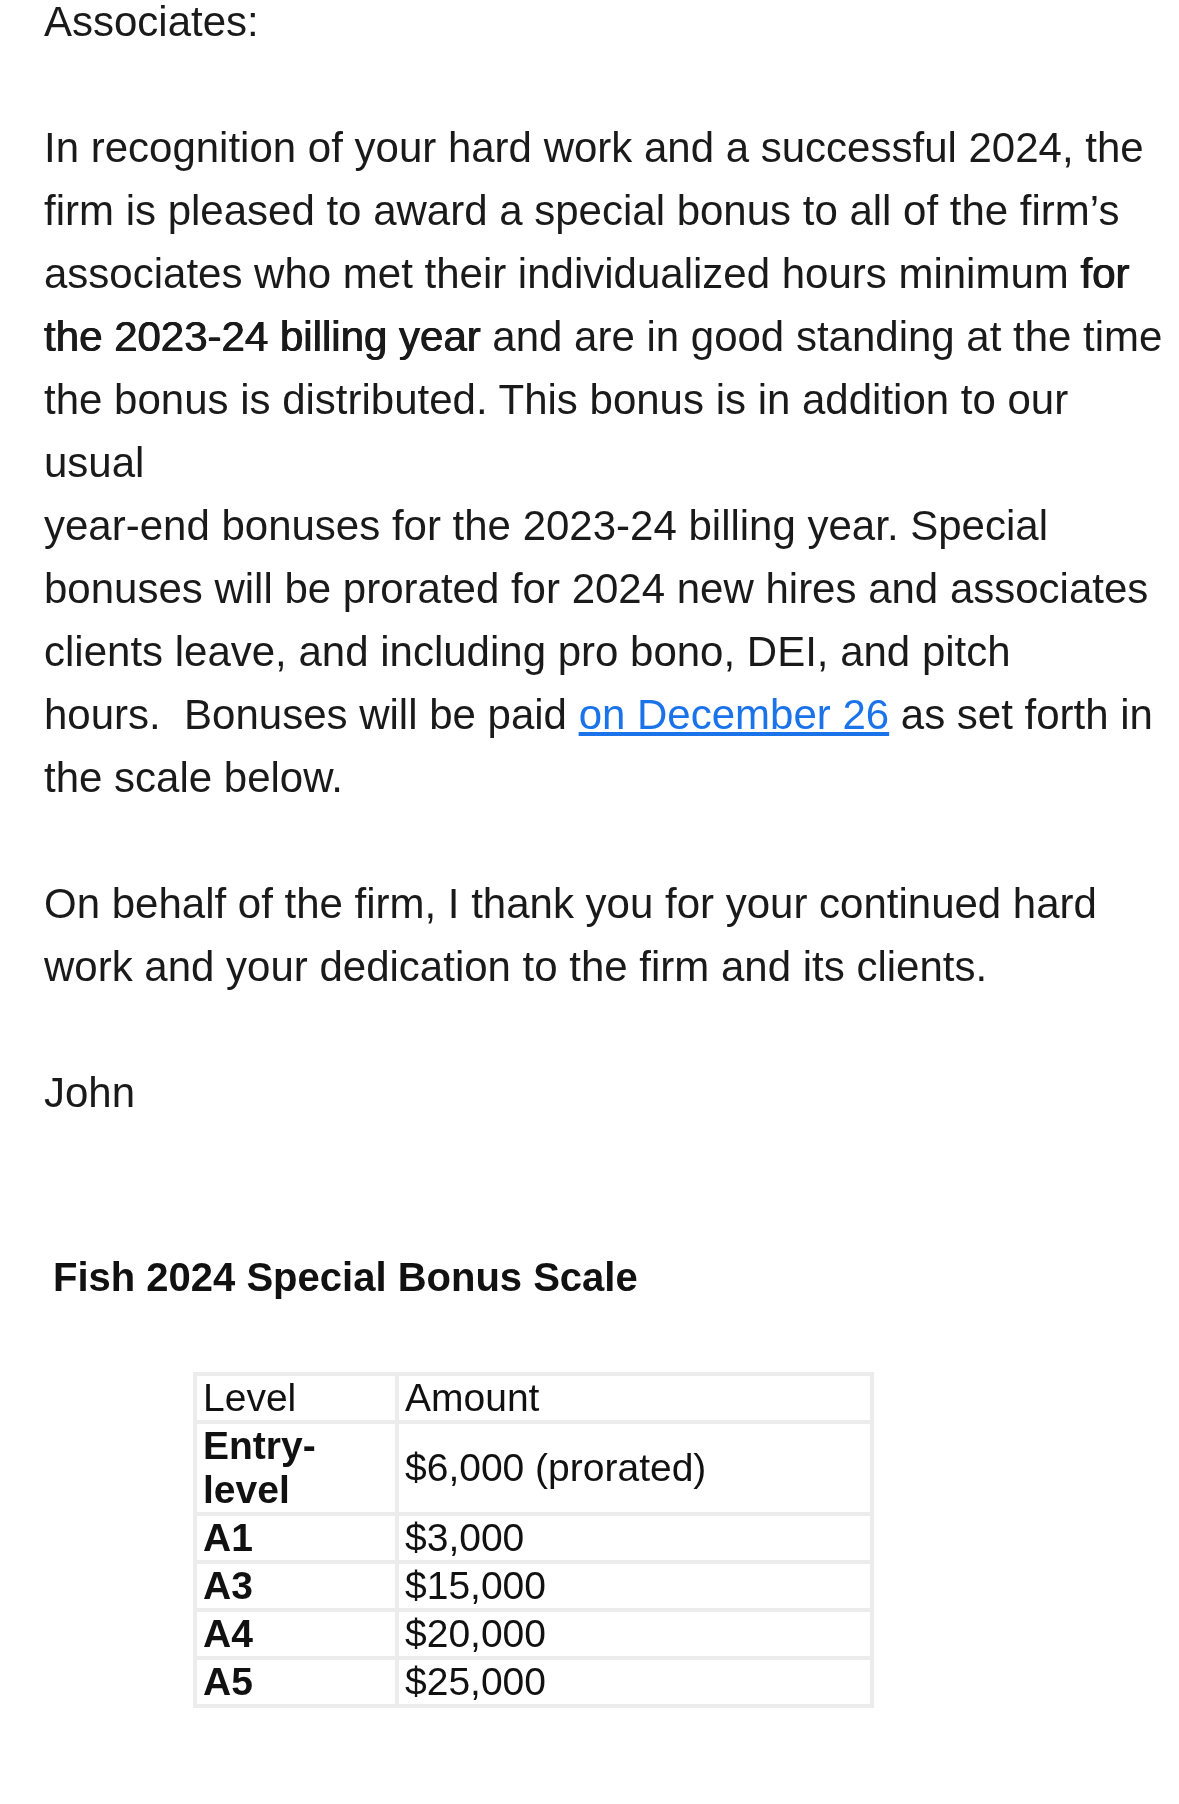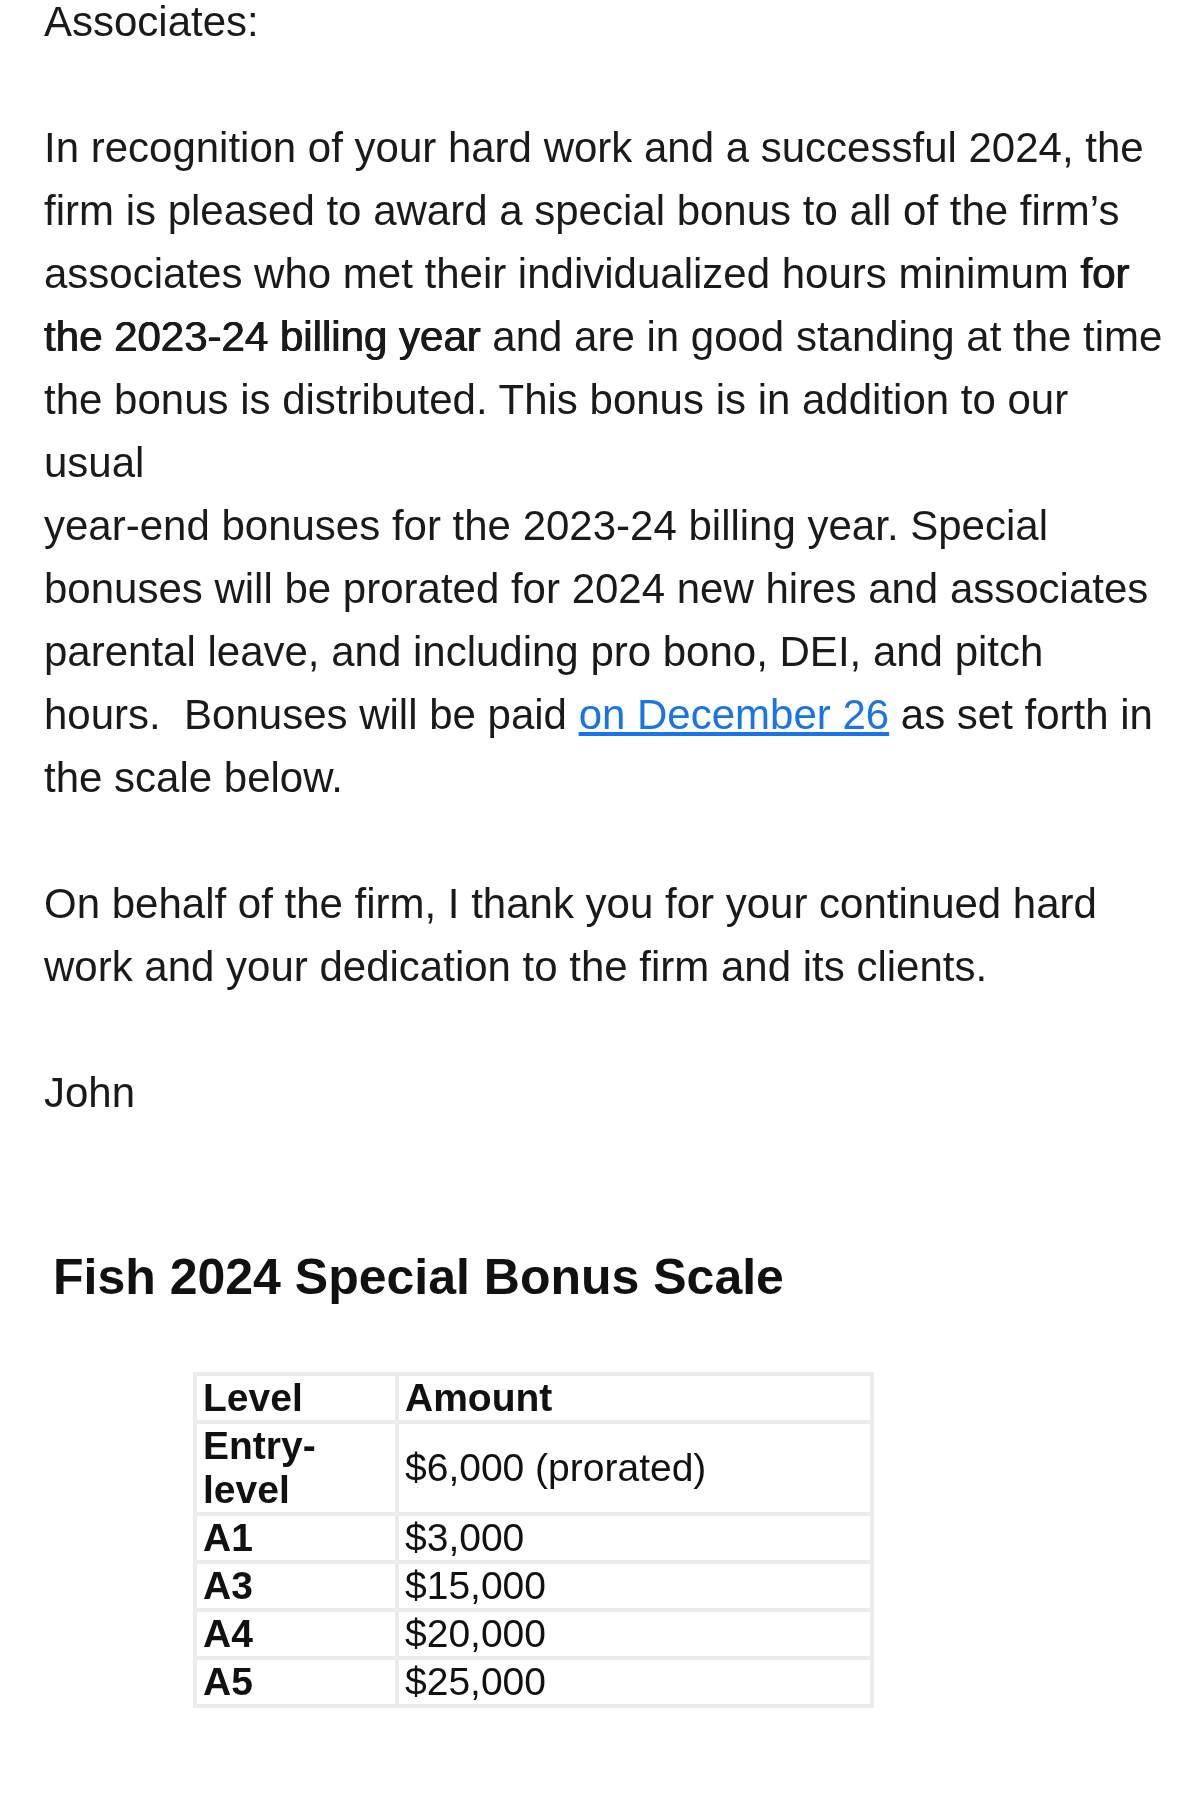--- a/index.html
+++ b/index.html
@@ -27,61 +27,61 @@
   .seg-heavy{
     
     text-shadow:0.6px 0 0 currentColor, -0.4px 0 0 currentColor;
     text-align:right;
   }
   a.seg-link{
     color:var(--link-color);
     cursor:pointer;
   }
   h2.scale-title{
-    font-size:50px;
+    font-size:40px;
     line-height:63px;
     font-weight:bold;
     color:#111111;
     margin:122px 0 0 9px;
   }
   table.scale{
     border-collapse:collapse;
     margin:63px 0 0 149px;
     color:#111111;
   }
   table.scale th, table.scale td{
     border:4px solid var(--border-color);
     height:43px;
     vertical-align:middle;
     font-size:39px;
     text-align:left;
     padding:0 10px 0 6px;
   }
-  table.scale th{font-weight:bold;}
+  table.scale th{font-weight:normal;}
   td.level-cell{font-weight:bold;}
   .col-level{width:182px;}
   .col-amount{width:455px;}
 </style>
 </head>
 <body>
 
 <div class="content">
   <div id="paragraphs">
       <div class="para">
         <div class="line"><span>Associates:</span></div>
       </div>
       <div class="para">
         <div class="line"><span>In recognition of your hard work and a successful 2024, the</span></div>
         <div class="line"><span>firm is pleased to award a special bonus to all of the firm’s</span></div>
         <div class="line"><span>associates who met their individualized hours minimum </span><span class="seg-heavy">for</span></div>
         <div class="line"><span class="seg-heavy">the 2023-24 billing year</span><span> and are in good standing at the time</span></div>
         <div class="line"><span>the bonus is distributed. This bonus is in addition to our usual</span></div>
         <div class="line"><span>year-end bonuses for the 2023-24 billing year. Special</span></div>
         <div class="line"><span>bonuses will be prorated for 2024 new hires and associates</span></div>
-        <div class="line"><span>parental leave, and including pro bono, DEI, and pitch</span></div>
+        <div class="line"><span>clients leave, and including pro bono, DEI, and pitch</span></div>
         <div class="line"><span>hours.&nbsp; Bonuses will be paid </span><a href="#" class="seg-link">on December 26</a><span> as set forth in</span></div>
         <div class="line"><span>the scale below.</span></div>
       </div>
       <div class="para">
         <div class="line"><span>On behalf of the firm, I thank you for your continued hard</span></div>
         <div class="line"><span>work and your dedication to the firm and its clients.</span></div>
       </div>
       <div class="para">
         <div class="line"><span>John</span></div>
       </div>

